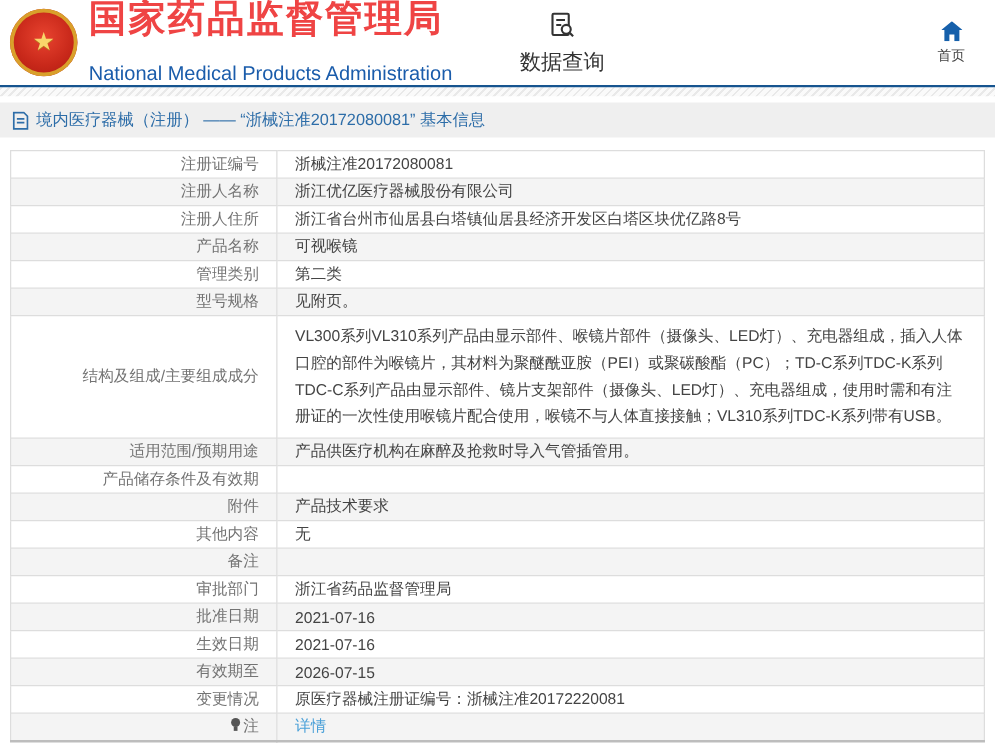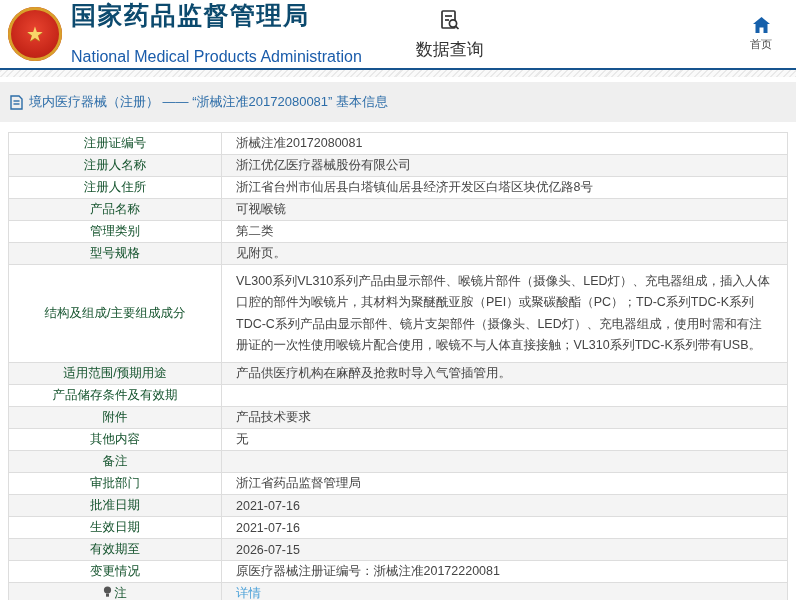--- a/index.html
+++ b/index.html
@@ -14,44 +14,44 @@
   
   .header { height:68px; display:flex; align-items:center; padding:0 16px 0 8px; background:#fff; }
   .emblem {
     width:54px; height:54px; border-radius:50%; flex:0 0 auto;
     background:radial-gradient(circle at 50% 42%, #e8432f 0%, #c8281a 55%, #a81a10 100%);
     box-shadow:inset 0 0 0 3px #d9a02b;
     display:flex; align-items:center; justify-content:center;
   }
   .emblem .star { color:#f9d66a; font-size:20px; line-height:1; text-shadow:0 1px 0 #b9791c; }
   .title-block { margin-left:9px; }
-  .title-cn { color:#0c4a6e; font-size:25px; font-weight:bold; letter-spacing:1.5px; line-height:1.1; }
+  .title-cn { color:#ef4444; font-size:30px; font-weight:bold; letter-spacing:1.5px; line-height:1.1; }
   .title-en { color:#1a5cab; font-size:16px; margin-top:19px; }
   .data-query { display:flex; align-items:center; gap:6px; margin-left:54px; font-size:17px; color:#333; cursor:pointer;flex-direction:column; }
   .spacer { flex:1; }
   .nav { display:flex; gap:40px; margin-right:8px; }
   .nav-item { display:flex; flex-direction:column; align-items:center; gap:4px; font-size:11px; color:#444; cursor:pointer; white-space:nowrap; }
 
   .blue-line { height:2px; background:#16548f; }
   .hatch { height:7px; background:repeating-linear-gradient(135deg,#e9e9e9 0 1.5px,#fafafa 1.5px 4.5px); }
 
   
   .breadcrumb {
-    height:40px; margin-top:5px; background:#efefef;
+    height:28px; margin-top:5px; background:#efefef;
     display:flex; align-items:center; gap:6px; padding:0 10px;
     color:#2d6da8; font-size:13px;
   }
 
   
   .table-wrap { margin:10px 8px 0 8px; }
   table.info { width:100%; border-collapse:collapse; border:1px solid #c6c6c6; border-bottom:2px solid #bdbdbd; }
   table.info tr:nth-child(odd)  { background:#ffffff; }
   table.info tr:nth-child(even) { background:#f4f4f4; }
   table.info td { border:1px solid #ddd; font-size:12.5px; height:22px; padding:2px 14px; }
-  td.label-cell { width:213px; text-align:center; color:#14532d; white-space:nowrap; }
+  td.label-cell { width:213px; text-align:right; color:#737373; white-space:nowrap; }
   td.value-cell { color:#444; }
   tr.tall td { height:62px; line-height:1.7; padding-top:6px; padding-bottom:6px; }
   tr.tall td.label-cell { white-space:normal; }
   a.detail { color:#4aa0d8; text-decoration:none; cursor:pointer; }
   .note-ico { display:inline-block; vertical-align:-2px; margin-right:2px; }
 
   svg { display:block; }
 </style>
 </head>
 <body>

